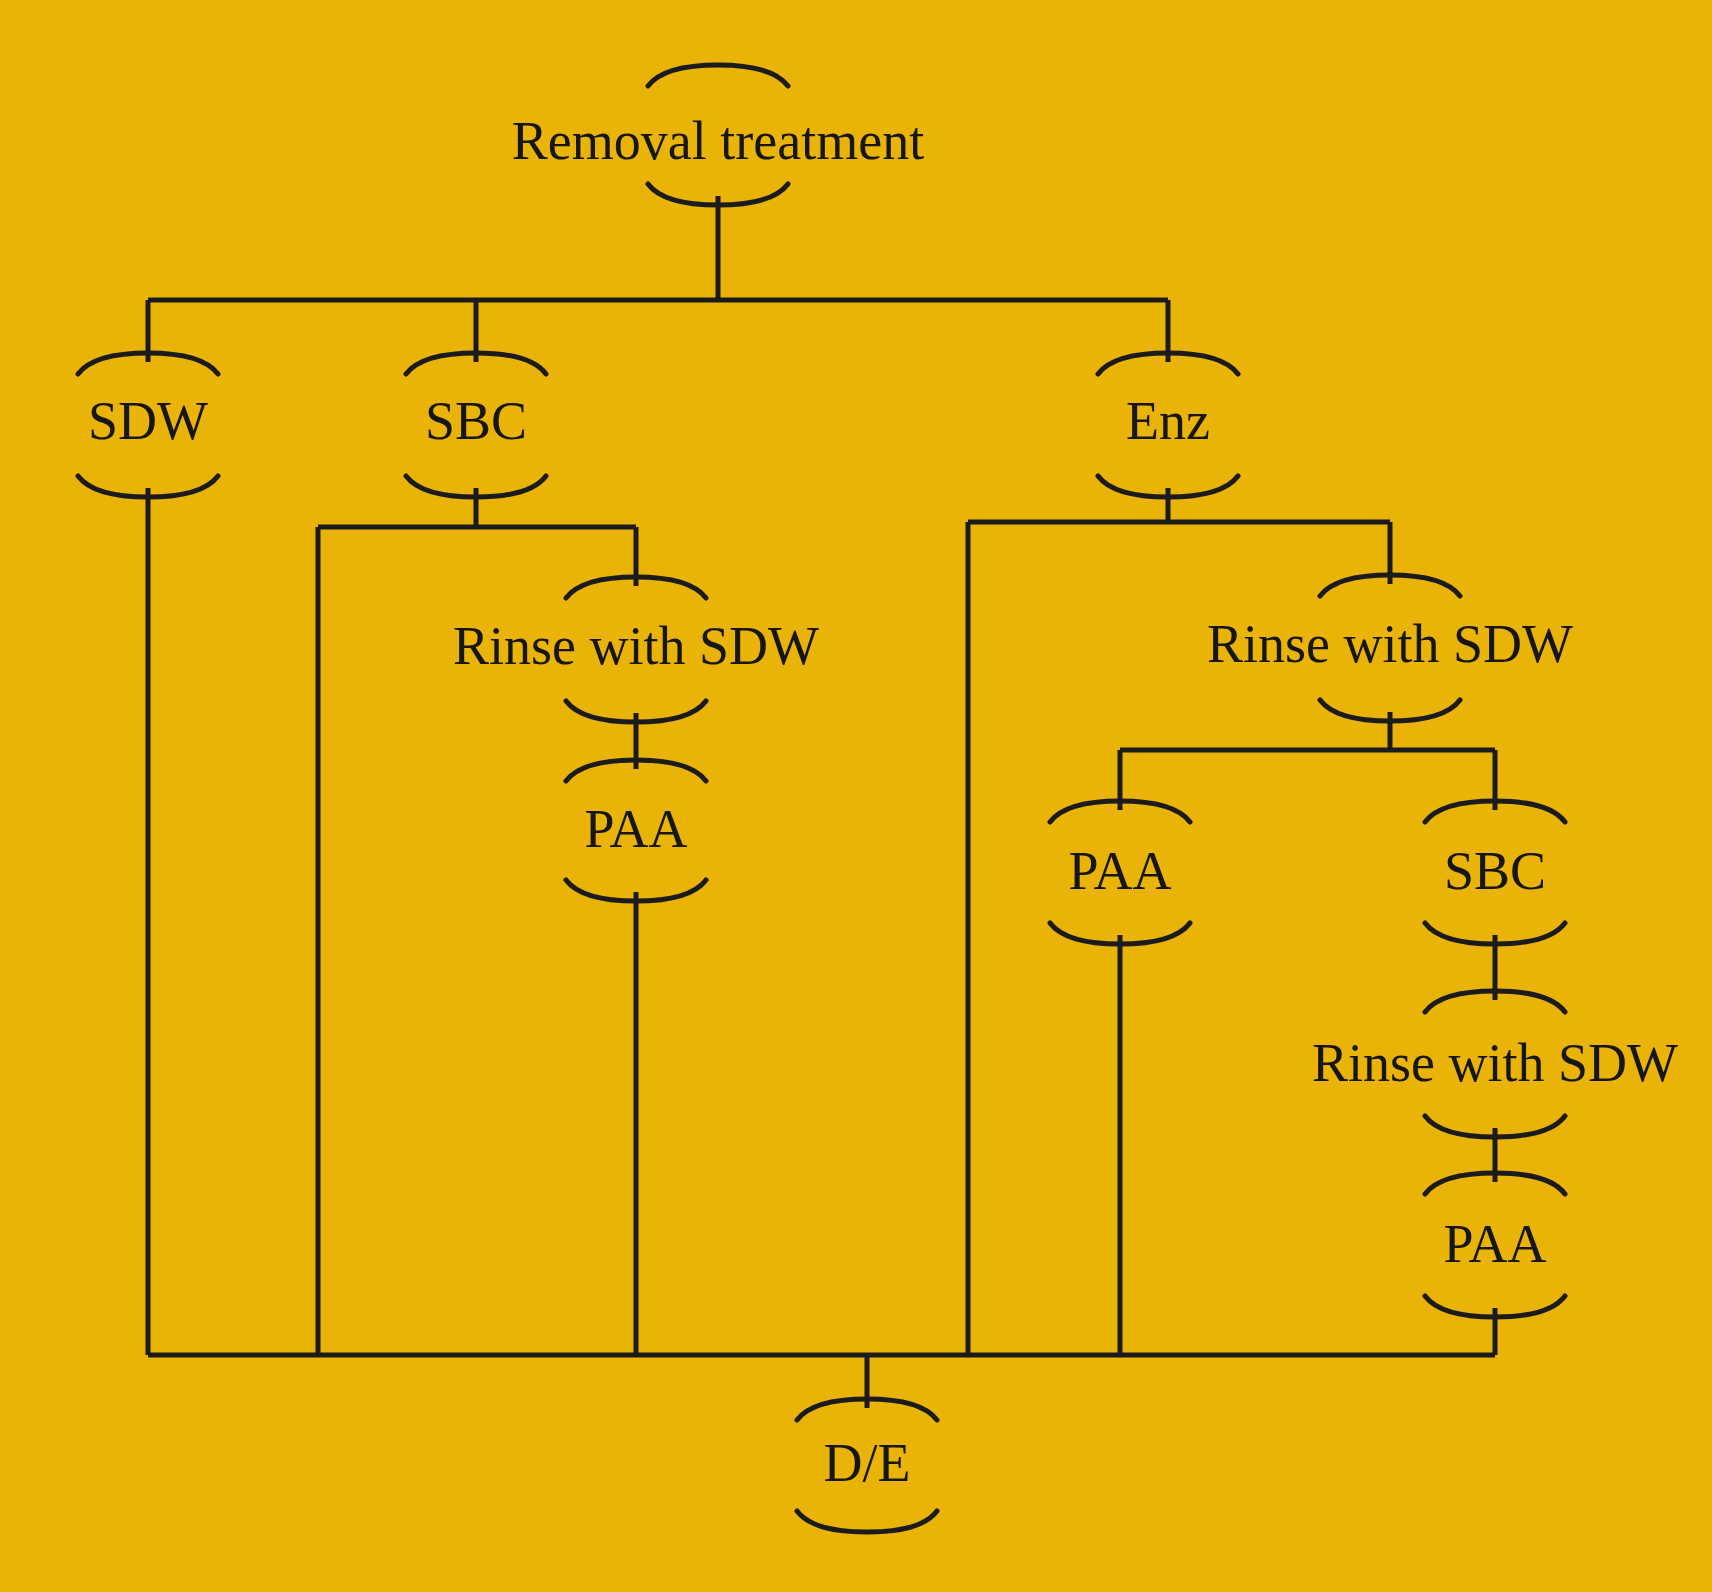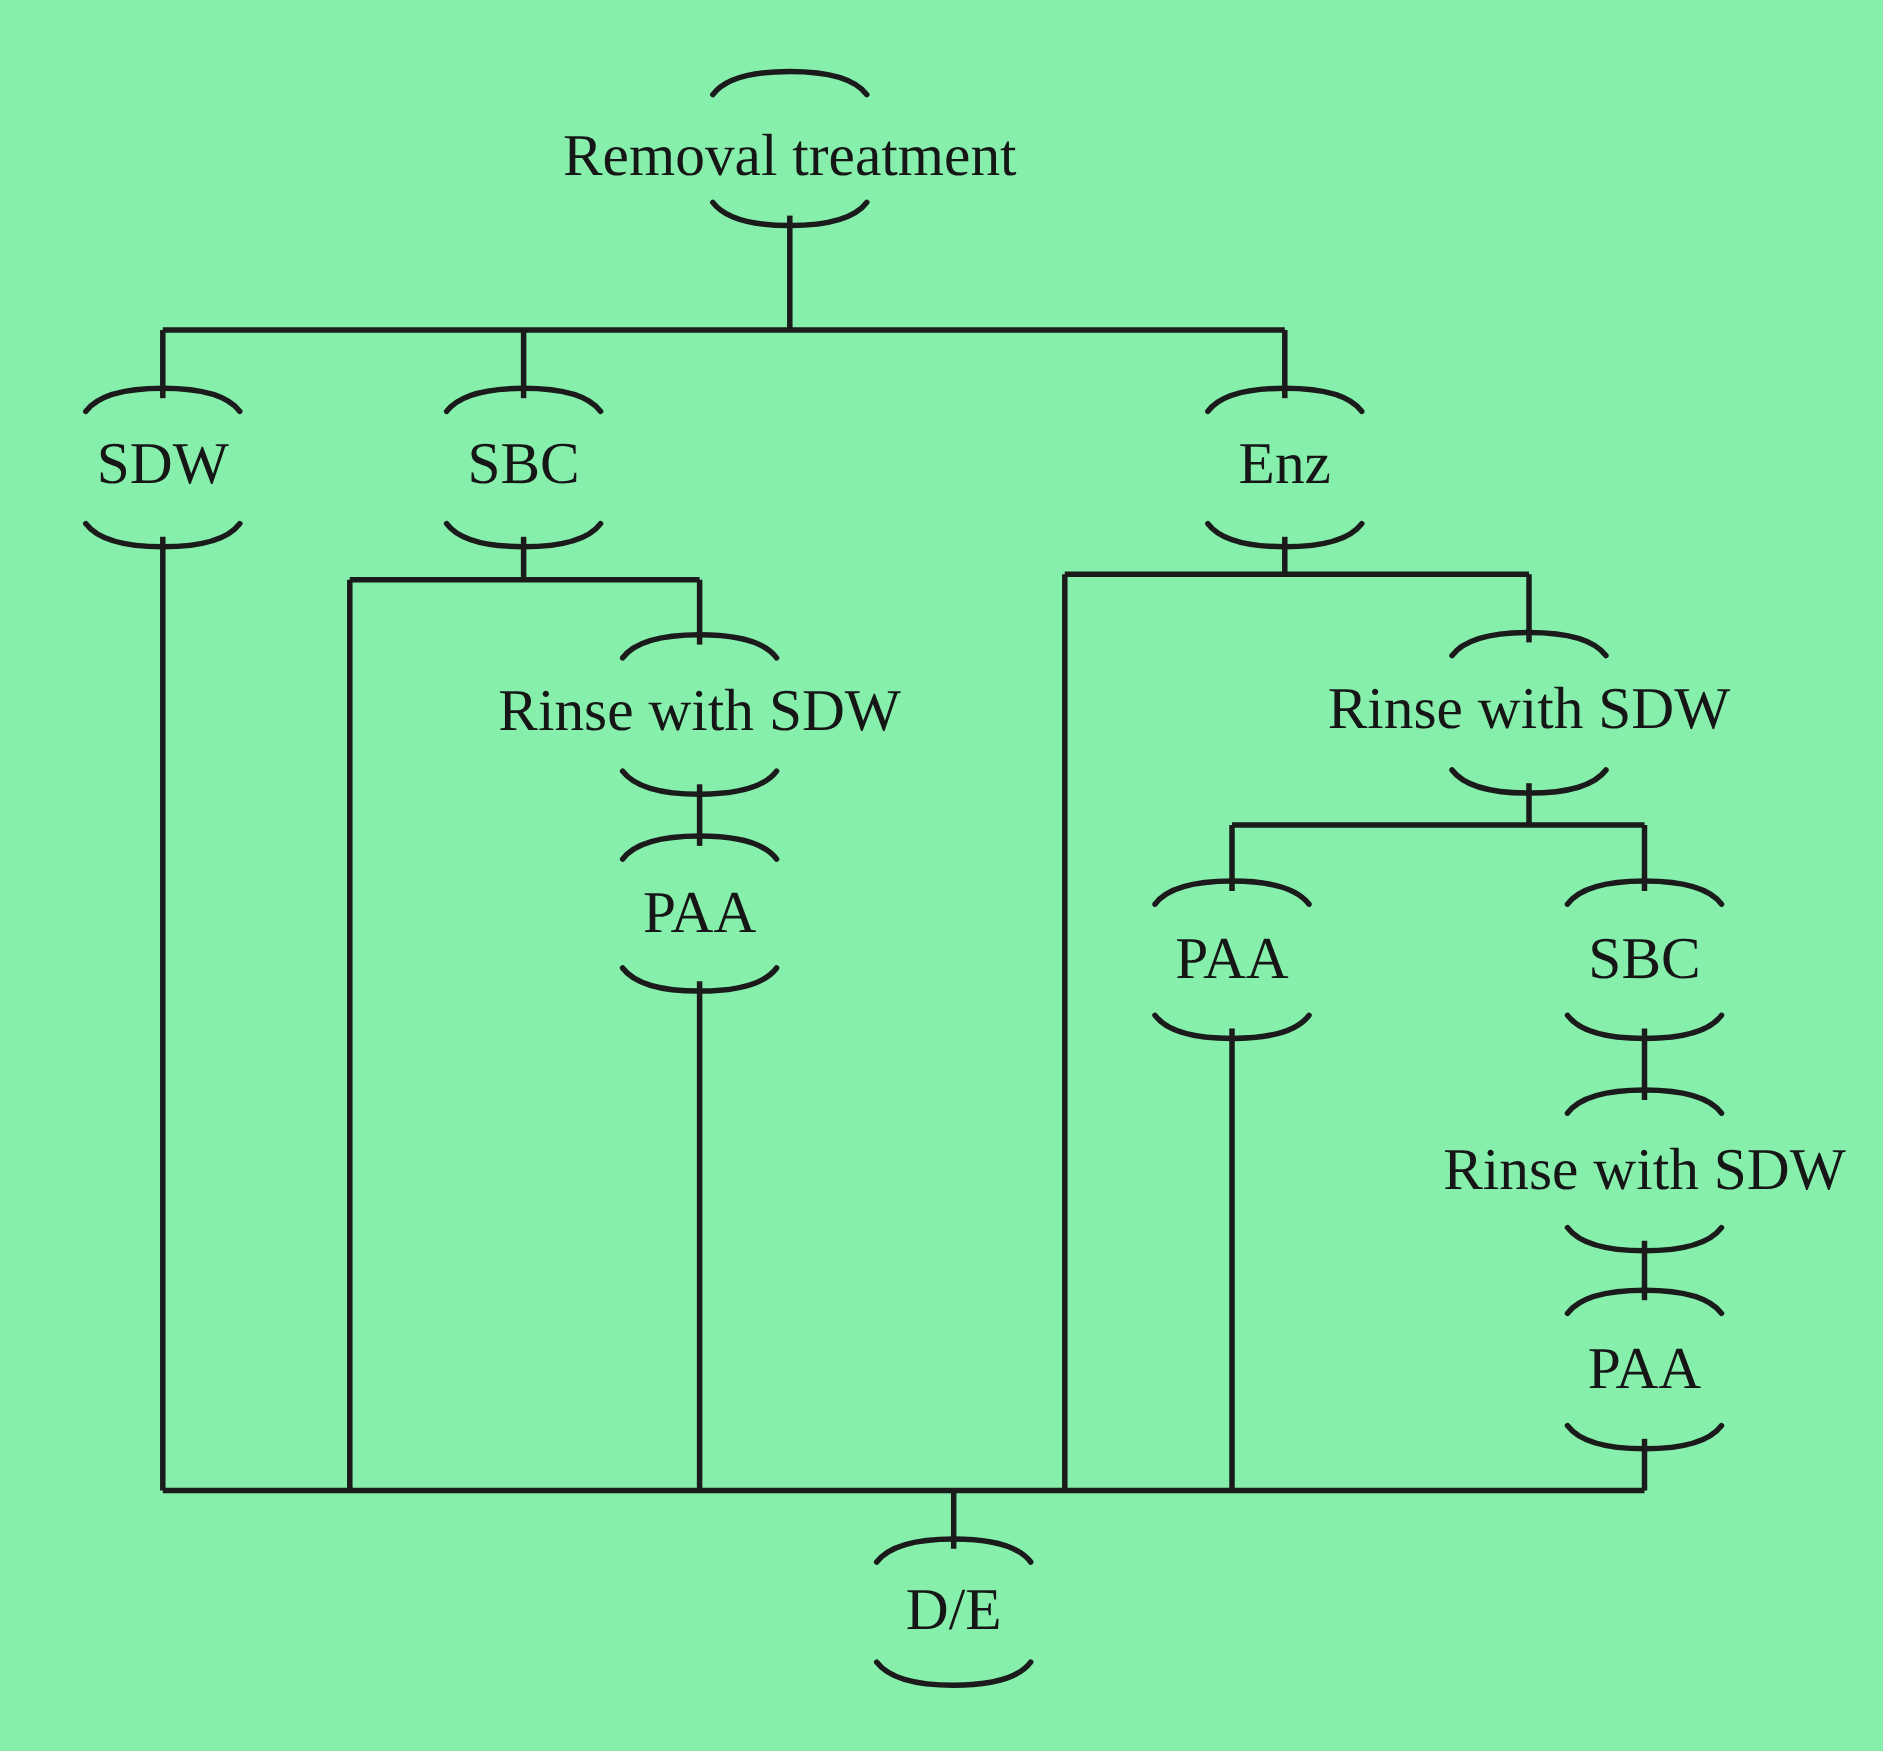--- a/index.html
+++ b/index.html
@@ -4,21 +4,21 @@
 <style>
   html, body {
     margin: 0;
     padding: 0;
     background: #ffffff;
   }
   #figure-wrap {
     position: relative;
     width: 1712px;
     height: 1592px;
-    background: #86efac;
+    background: #eab308;
     overflow: hidden;
   }
   svg {
     display: block;
     font-family: "Liberation Serif", "DejaVu Serif", serif;
   }
   .node-label {
     fill: #161616;
     font-size: 54px;
     text-anchor: middle;

